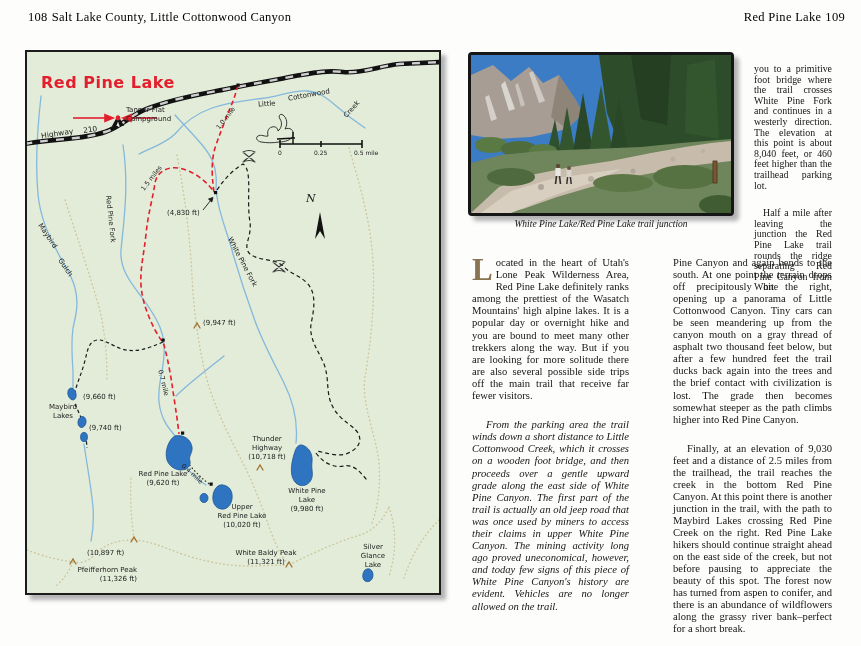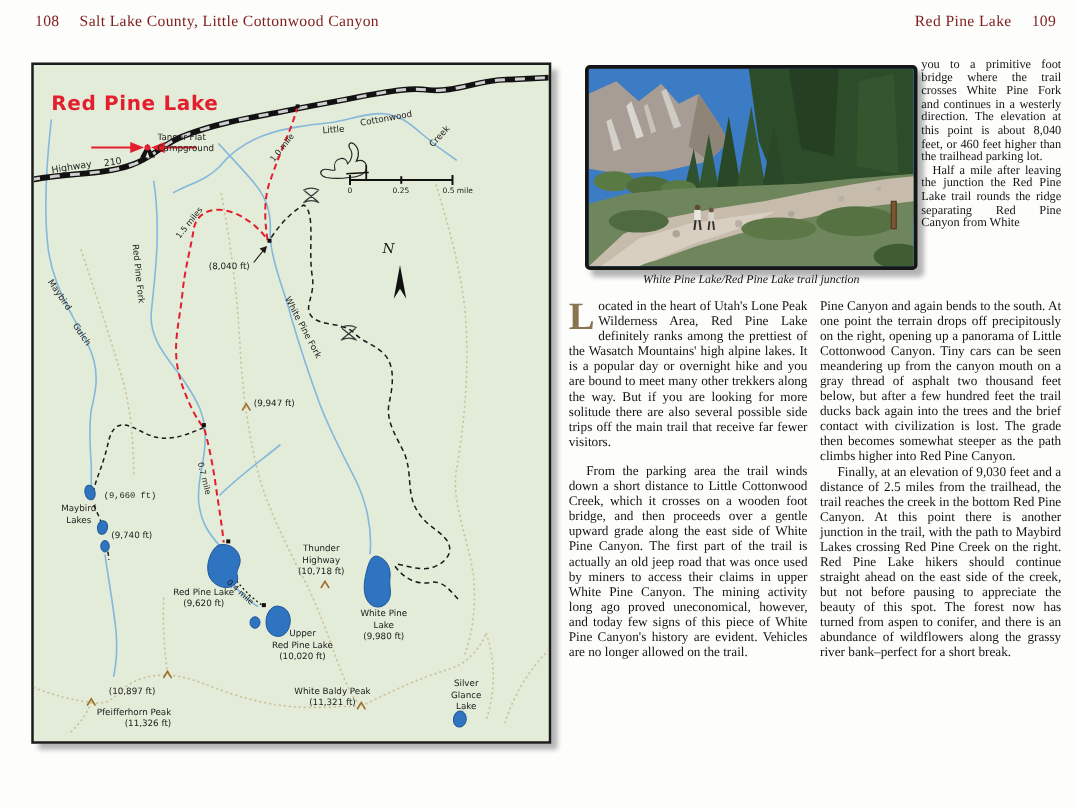--- a/index.html
+++ b/index.html
@@ -1,21 +1,21 @@
 <!DOCTYPE html>
 <html><head>
 <meta charset="utf-8">
 <style>
   html,body{margin:0;padding:0;}
   body{width:861px;height:646px;background:#fdfdfc;position:relative;overflow:hidden;
        font-family:"Liberation Serif",serif;color:#151515;}
 
   
-  .running-head{position:absolute;top:10px;font-size:12.5px;color:#7f1d1d;letter-spacing:.3px;
-                display:flex;gap:16px;white-space:nowrap;}
+  .running-head{position:absolute;top:10px;font-size:12.5px;color:#000000;letter-spacing:.3px;
+                display:flex;gap:4px;white-space:nowrap;}
   #head-left{left:28px;}
   #head-right{right:16px;}
 
   
   #map{position:absolute;left:25px;top:50px;width:412px;height:541px;background:#e2ecd8;
        border:2px solid #1c1c1c;box-shadow:5px 5px 4px #b3b3b3;overflow:hidden;}
   #map svg.base{position:absolute;left:0;top:0;}
   .ml{position:absolute;font-family:"DejaVu Sans",sans-serif;font-size:7px;line-height:9px;
       color:#1b1b1b;white-space:nowrap;}
   .ml.center{text-align:center;}
@@ -28,23 +28,23 @@
   #north-n{font-family:"DejaVu Serif",serif;font-style:italic;font-size:11px;}
 
   
   #photo{position:absolute;left:468px;top:52px;width:260px;height:158px;border:3px solid #161616;
          border-radius:4px;box-shadow:5px 5px 4px #b3b3b3;overflow:hidden;background:#3b7cc4;}
   #photo-caption{position:absolute;left:468px;top:219px;width:266px;text-align:center;
                  font-style:italic;font-size:9.5px;color:#111;}
 
   
   .col{position:absolute;text-align:justify;}
-  .col p{margin:0;}
+  .col p{margin:17px;}
   #col1{left:455px;top:240px;width:191px;font-size:10.6px;line-height:12.1px;}
-  #col1 p.gap{margin-top:11px;}
+  #col1 p.gap{margin-top:11px;font-style:italic;}
   #col1 p.ind,#col2b p.ind,#col2t p.ind{text-indent:14px;}
   #col2t{left:737px;top:47px;width:112px;font-size:9.9px;line-height:10.6px;}
   #col2t p.ind{text-indent:9px;}
   #col2b{left:656px;top:240px;width:193px;font-size:10.6px;line-height:12.05px;}
   .dropcap{float:left;font-size:31px;line-height:24px;font-weight:bold;color:#8a7350;
            margin:1px 3px 0 0;font-family:"Liberation Serif",serif;}
 </style>
 </head>
 <body>
 
@@ -177,23 +177,23 @@
 
   <div class="ml" style="left:231px;top:48px;transform:rotate(-4deg);">Little</div>
   <div class="ml" style="left:261px;top:39px;transform:rotate(-10deg);">Cottonwood</div>
   <div class="ml" style="left:315px;top:53px;transform:rotate(-48deg);">Creek</div>
 
   <div class="ml mile" style="left:186px;top:62px;transform:rotate(-52deg);">1.0 mile</div>
   <div class="ml mile" style="left:110px;top:122px;transform:rotate(-52deg);">1.5 miles</div>
   <div class="ml mile" style="left:137px;top:317px;transform:rotate(76deg);transform-origin:left top;">0.7 mile</div>
   <div class="ml mile" style="left:158px;top:410px;transform:rotate(42deg);transform-origin:left top;">0.4 mile</div>
 
-  <div class="ml" style="left:140px;top:157px;">(8,040 ft)</div>
+  <div class="ml" style="left:140px;top:157px;">(4,830 ft)</div>
   <div class="ml" style="left:176px;top:267px;">(9,947 ft)</div>
-  <div class="ml" style="left:56px;top:341px;font-family:Liberation Mono, monospace;">(9,660 ft)</div>
+  <div class="ml" style="left:56px;top:341px;">(9,660 ft)</div>
   <div class="ml" style="left:62px;top:372px;">(9,740 ft)</div>
   <div class="ml" style="left:60px;top:481px;margin-top:16px;">(10,897 ft)</div>
 
   <div class="ml" style="left:85px;top:143px;transform:rotate(84deg);transform-origin:left top;">Red Pine Fork</div>
   <div class="ml" style="left:206px;top:184px;transform:rotate(62deg);transform-origin:left top;">White Pine Fork</div>
   <div class="ml" style="left:16px;top:170px;transform:rotate(56deg);transform-origin:left top;">Maybird</div>
   <div class="ml" style="left:36px;top:205px;transform:rotate(56deg);transform-origin:left top;">Gulch</div>
 
   <div class="ml center" style="left:14px;top:351px;width:44px;">
     <div>Maybird</div>
@@ -204,21 +204,21 @@
     <div>Red Pine Lake</div>
     <div>(9,620 ft)</div>
   </div>
 
   <div class="ml center" style="left:180px;top:451px;width:70px;">
     <div>Upper</div>
     <div>Red Pine Lake</div>
     <div>(10,020 ft)</div>
   </div>
 
-  <div class="ml center" style="left:200px;top:383px;width:60px;">
+  <div class="ml center" style="left:210px;top:383px;width:60px;">
     <div>Thunder</div>
     <div>Highway</div>
     <div>(10,718 ft)</div>
   </div>
 
   <div class="ml center" style="left:250px;top:435px;width:60px;">
     <div>White Pine</div>
     <div>Lake</div>
     <div>(9,980 ft)</div>
   </div>

